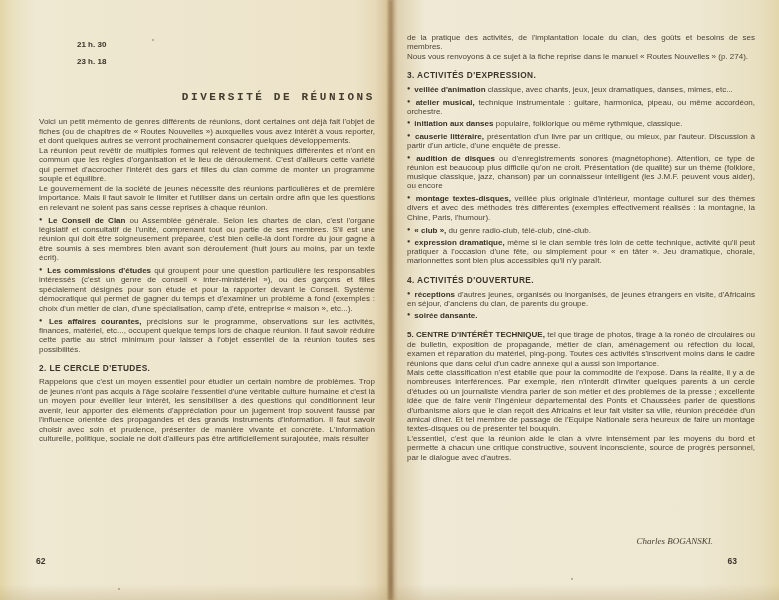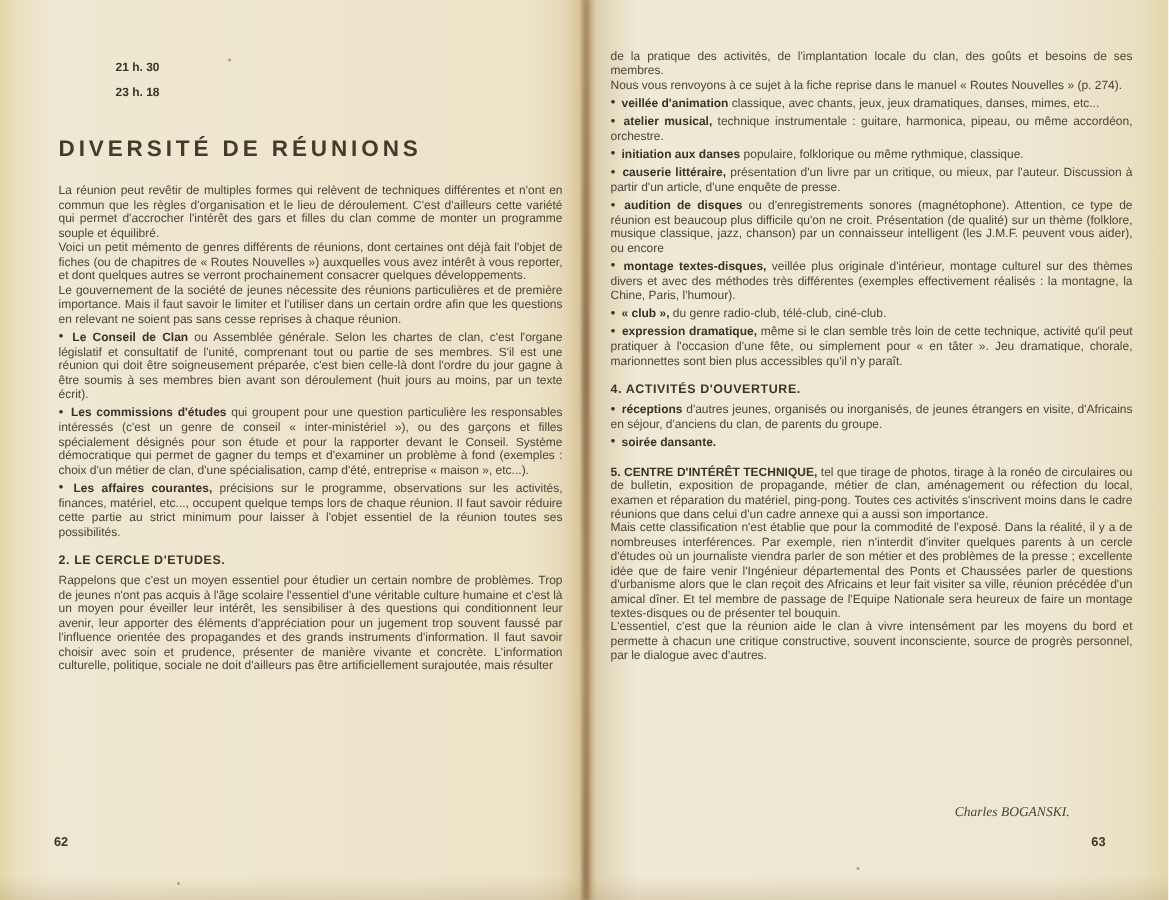--- a/index.html
+++ b/index.html
@@ -25,22 +25,22 @@
   #page-left{left:3px;width:386px;padding:40px 14px 0 36px;}
   #page-right{left:396px;width:383px;padding:33px 24px 0 11px;}
   .t{font-size:8px;line-height:9.5px;text-align:justify;margin:0;hyphens:auto;}
   #page-right .t{line-height:9.4px;}
   b{font-weight:700;color:#3a3227;}
   .schedule{display:grid;grid-template-columns:48px 1fr;column-gap:5px;margin-left:38px;}
   .schedule .time{font-weight:700;color:#3a3227;white-space:nowrap;}
   .schedule .desc{white-space:pre-line;}
   .sched-row2{margin-top:7px;}
   .main-title{
-    font-family:Liberation Sans, sans-serif;font-size:15px;font-weight:700;
-    letter-spacing:2.6px;text-align:left;color:#443b2c;margin:25px 0 14px;
+    font-family:Liberation Mono, monospace;font-size:11px;font-weight:700;
+    letter-spacing:2.6px;text-align:right;color:#443b2c;margin:25px 0 14px;
   }
   .sec-head{font-size:8.3px;font-weight:700;letter-spacing:.4px;color:#3c342a;margin:9px 0 4px;}
   .bullet{margin:2.5px 0;}
   .marker{font-size:5.5px;vertical-align:1.5px;margin-right:4px;color:#3a3227;}
   .pagenum{position:absolute;font-size:8.5px;font-weight:700;color:#3c342a;}
   #pn-left{left:36px;top:556px;}
   #pn-right{right:42px;top:556px;}
   .signature{
     position:absolute;right:66px;top:536px;
     font-family:Liberation Serif, serif;font-style:italic;font-size:9px;color:#4a4236;
@@ -56,39 +56,40 @@
 
     <div class="schedule t">
       <span class="time">21 h. 30</span>
     </div>
     <div class="schedule t sched-row2">
       <span class="time">23 h. 18</span>
     </div>
 
     <div class="main-title">DIVERSITÉ DE RÉUNIONS</div>
 
+    <p class="t">Voici un petit mémento de genres différents de réunions, dont certaines ont déjà fait l'objet de fiches (ou de chapitres de « Routes Nouvelles ») auxquelles vous avez intérêt à vous reporter, et dont quelques autres se verront prochainement consacrer quelques développements.</p>
     <p class="t">La réunion peut revêtir de multiples formes qui relèvent de techniques différentes et n'ont en commun que les règles d'organisation et le lieu de déroulement. C'est d'ailleurs cette variété qui permet d'accrocher l'intérêt des gars et filles du clan comme de monter un programme souple et équilibré.</p>
-    <p class="t">Voici un petit mémento de genres différents de réunions, dont certaines ont déjà fait l'objet de fiches (ou de chapitres de « Routes Nouvelles ») auxquelles vous avez intérêt à vous reporter, et dont quelques autres se verront prochainement consacrer quelques développements.</p>
 
     <p class="t">Le gouvernement de la société de jeunes nécessite des réunions particulières et de première importance. Mais il faut savoir le limiter et l'utiliser dans un certain ordre afin que les questions en relevant ne soient pas sans cesse reprises à chaque réunion.</p>
 
     <p class="t bullet"><span class="marker">●</span><b>Le Conseil de Clan</b><span> ou Assemblée générale. Selon les chartes de clan, c'est l'organe législatif et consultatif de l'unité, comprenant tout ou partie de ses membres. S'il est une réunion qui doit être soigneusement préparée, c'est bien celle-là dont l'ordre du jour gagne à être soumis à ses membres bien avant son déroulement (huit jours au moins, par un texte écrit).</span></p>
     <p class="t bullet"><span class="marker">●</span><b>Les commissions d'études</b><span> qui groupent pour une question particulière les responsables intéressés (c'est un genre de conseil « inter-ministériel »), ou des garçons et filles spécialement désignés pour son étude et pour la rapporter devant le Conseil. Système démocratique qui permet de gagner du temps et d'examiner un problème à fond (exemples : choix d'un métier de clan, d'une spécialisation, camp d'été, entreprise « maison », etc...).</span></p>
     <p class="t bullet"><span class="marker">●</span><b>Les affaires courantes,</b><span> précisions sur le programme, observations sur les activités, finances, matériel, etc..., occupent quelque temps lors de chaque réunion. Il faut savoir réduire cette partie au strict minimum pour laisser à l'objet essentiel de la réunion toutes ses possibilités.</span></p>
 
     <div class="sec-head">2. LE CERCLE D'ETUDES.</div>
     <p class="t">Rappelons que c'est un moyen essentiel pour étudier un certain nombre de problèmes. Trop de jeunes n'ont pas acquis à l'âge scolaire l'essentiel d'une véritable culture humaine et c'est là un moyen pour éveiller leur intérêt, les sensibiliser à des questions qui conditionnent leur avenir, leur apporter des éléments d'appréciation pour un jugement trop souvent faussé par l'influence orientée des propagandes et des grands instruments d'information. Il faut savoir choisir avec soin et prudence, présenter de manière vivante et concrète. L'information culturelle, politique, sociale ne doit d'ailleurs pas être artificiellement surajoutée, mais résulter</p>
   </div>
   <div class="pagenum" id="pn-left">62</div>
 
   <div class="page" id="page-right">
 
     <p class="t">de la pratique des activités, de l'implantation locale du clan, des goûts et besoins de ses membres.</p>
     <p class="t">Nous vous renvoyons à ce sujet à la fiche reprise dans le manuel « Routes Nouvelles » (p. 274).</p>
 
+    <div class="sec-head">3. ACTIVITÉS D'EXPRESSION.</div>
     <p class="t bullet"><span class="marker">●</span><b>veillée d'animation</b><span> classique, avec chants, jeux, jeux dramatiques, danses, mimes, etc...</span></p>
     <p class="t bullet"><span class="marker">●</span><b>atelier musical,</b><span> technique instrumentale : guitare, harmonica, pipeau, ou même accordéon, orchestre.</span></p>
     <p class="t bullet"><span class="marker">●</span><b>initiation aux danses</b><span> populaire, folklorique ou même rythmique, classique.</span></p>
     <p class="t bullet"><span class="marker">●</span><b>causerie littéraire,</b><span> présentation d'un livre par un critique, ou mieux, par l'auteur. Discussion à partir d'un article, d'une enquête de presse.</span></p>
     <p class="t bullet"><span class="marker">●</span><b>audition de disques</b><span> ou d'enregistrements sonores (magnétophone). Attention, ce type de réunion est beaucoup plus difficile qu'on ne croit. Présentation (de qualité) sur un thème (folklore, musique classique, jazz, chanson) par un connaisseur intelligent (les J.M.F. peuvent vous aider), ou encore</span></p>
     <p class="t bullet"><span class="marker">●</span><b>montage textes-disques,</b><span> veillée plus originale d'intérieur, montage culturel sur des thèmes divers et avec des méthodes très différentes (exemples effectivement réalisés : la montagne, la Chine, Paris, l'humour).</span></p>
     <p class="t bullet"><span class="marker">●</span><b>« club »,</b><span> du genre radio-club, télé-club, ciné-club.</span></p>
     <p class="t bullet"><span class="marker">●</span><b>expression dramatique,</b><span> même si le clan semble très loin de cette technique, activité qu'il peut pratiquer à l'occasion d'une fête, ou simplement pour « en tâter ». Jeu dramatique, chorale, marionnettes sont bien plus accessibles qu'il n'y paraît.</span></p>
 
     <div class="sec-head">4. ACTIVITÉS D'OUVERTURE.</div>

